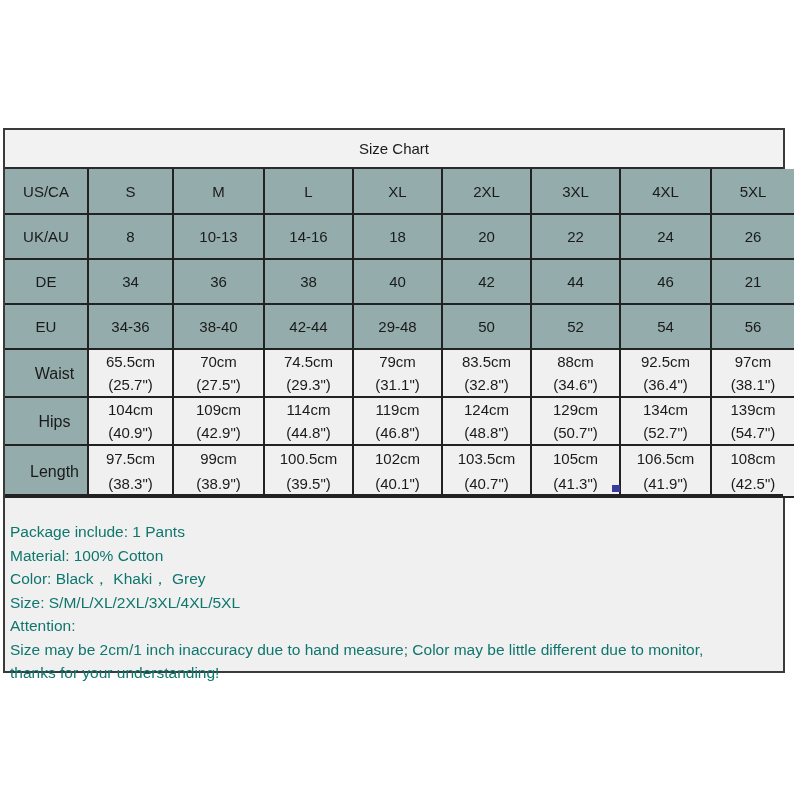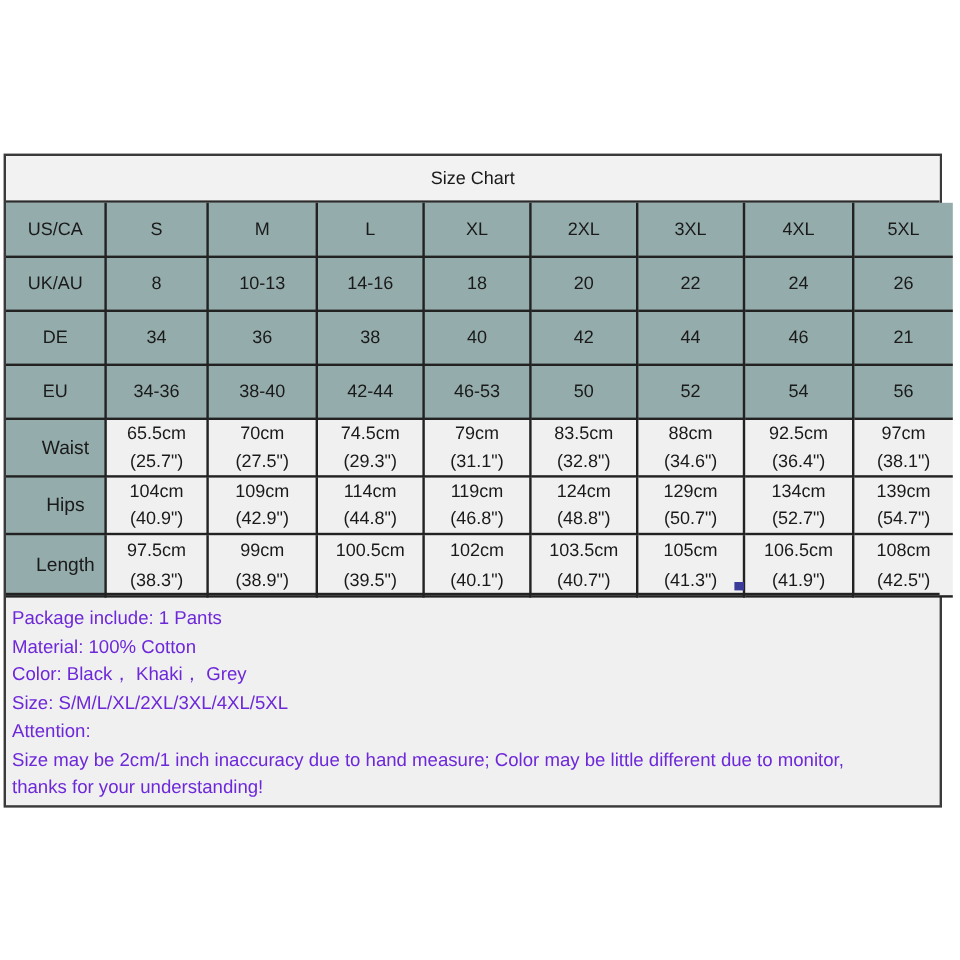--- a/index.html
+++ b/index.html
@@ -26,22 +26,22 @@
   }
   tr > td:first-child { border-left: none; }
   tr > td:last-child { border-right: none; margin-top: 24px; }
   tr:first-child > td { border-top: none; }
   .sz td { background: #94acab; height: 45px; }
   .sz td.first { background: #94acab; text-align: center; }
   .ms td { background: #f0f0f0; height: 46px; line-height: 23px; }
   .ms td.first { background: #94acab; font-size: 16px; padding-left: 17px; }
   .ms.len td { height: 52px; line-height: 25px; }
   .notes {
-    position: absolute; left: 0; top: 364px; width: 100%; padding: 8px 0 0 5px;
-    box-sizing: border-box; font-size: 15.5px; line-height: 23.5px; color: #6d28d9;
+    position: absolute; left: 0; top: 364px; width: 100%; padding: 24px 0 0 5px;
+    box-sizing: border-box; font-size: 15.5px; line-height: 23.5px; color: #0f766e;
     border-top: 2px solid #222;
   }
   .notes div { white-space: nowrap; }
   .handle {
     position: absolute; left: 612px; top: 485px; width: 8px; height: 7px; background: #3b3b9a;
   }
 </style>
 </head>
 <body>
 
@@ -91,21 +91,21 @@
           <td>42</td>
           <td>44</td>
           <td>46</td>
           <td>21</td>
         </tr>
         <tr class="sz">
           <td class="first">EU</td>
           <td>34-36</td>
           <td>38-40</td>
           <td>42-44</td>
-          <td>46-53</td>
+          <td>29-48</td>
           <td>50</td>
           <td>52</td>
           <td>54</td>
           <td>56</td>
         </tr>
         <tr class="ms">
           <td class="first">Waist</td>
           <td>
             <div>65.5cm</div>
             <div>(25.7")</div>

